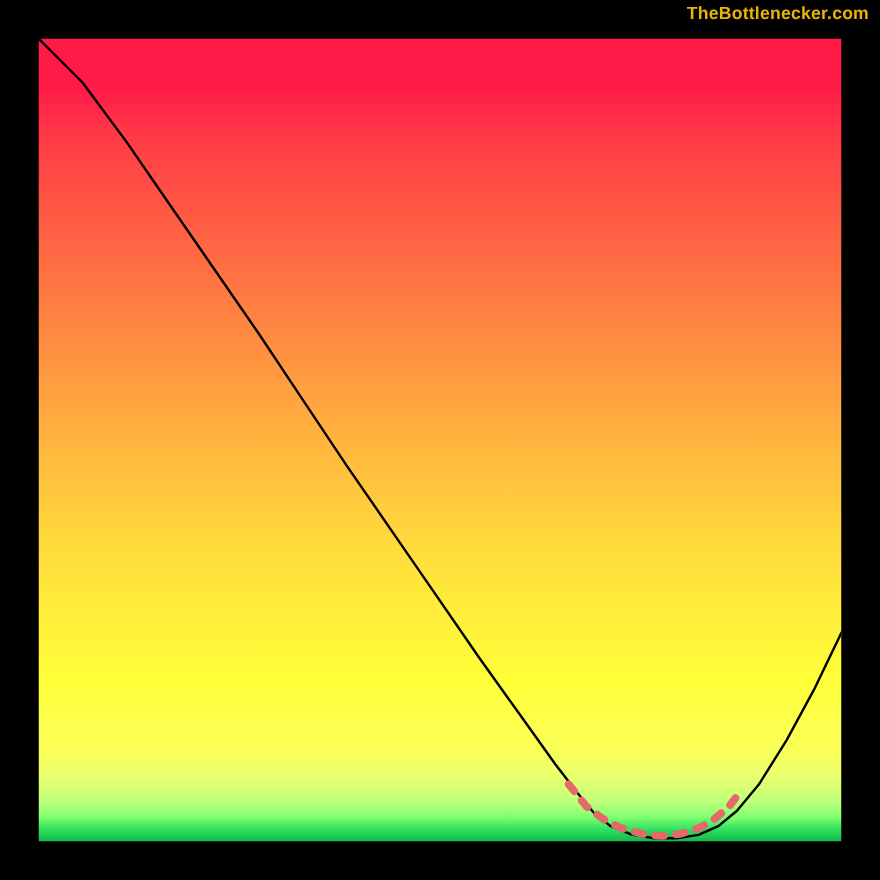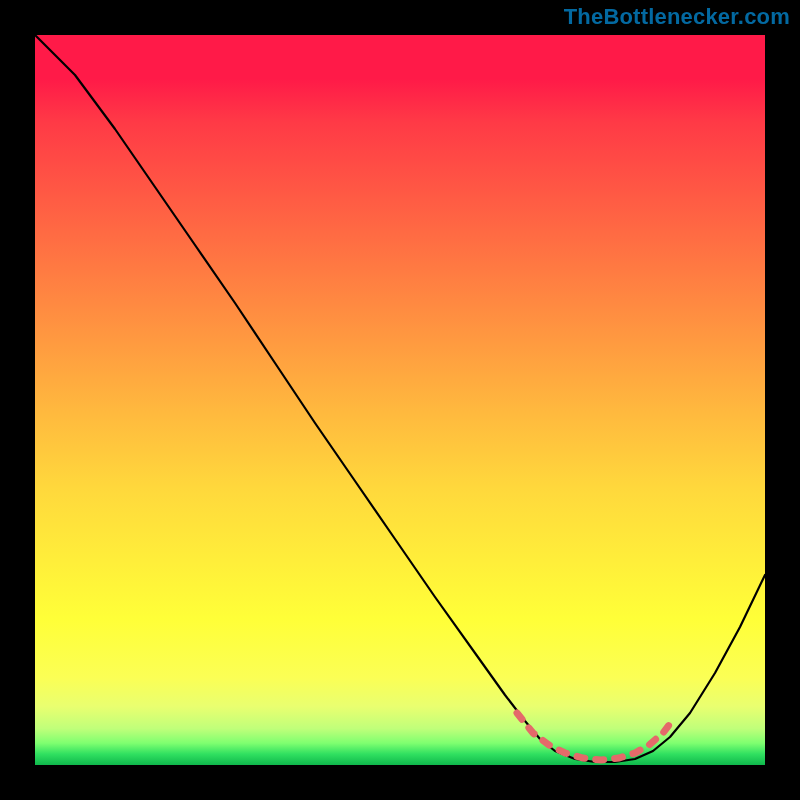--- a/index.html
+++ b/index.html
@@ -14,22 +14,22 @@
   .frame {
     position: relative;
     width: 800px;
     height: 800px;
     background: #000;
   }
   .watermark {
     position: absolute;
     top: 4px;
     right: 10px;
-    color: #0369a1;
-    font-size: 22px;
+    color: #eab308;
+    font-size: 16px;
     font-weight: bold;
     letter-spacing: 0.2px;
     z-index: 50;
   }
   .plot-area {
     position: absolute;
     left: 35px;
     top: 35px;
     width: 730px;
     height: 730px;

